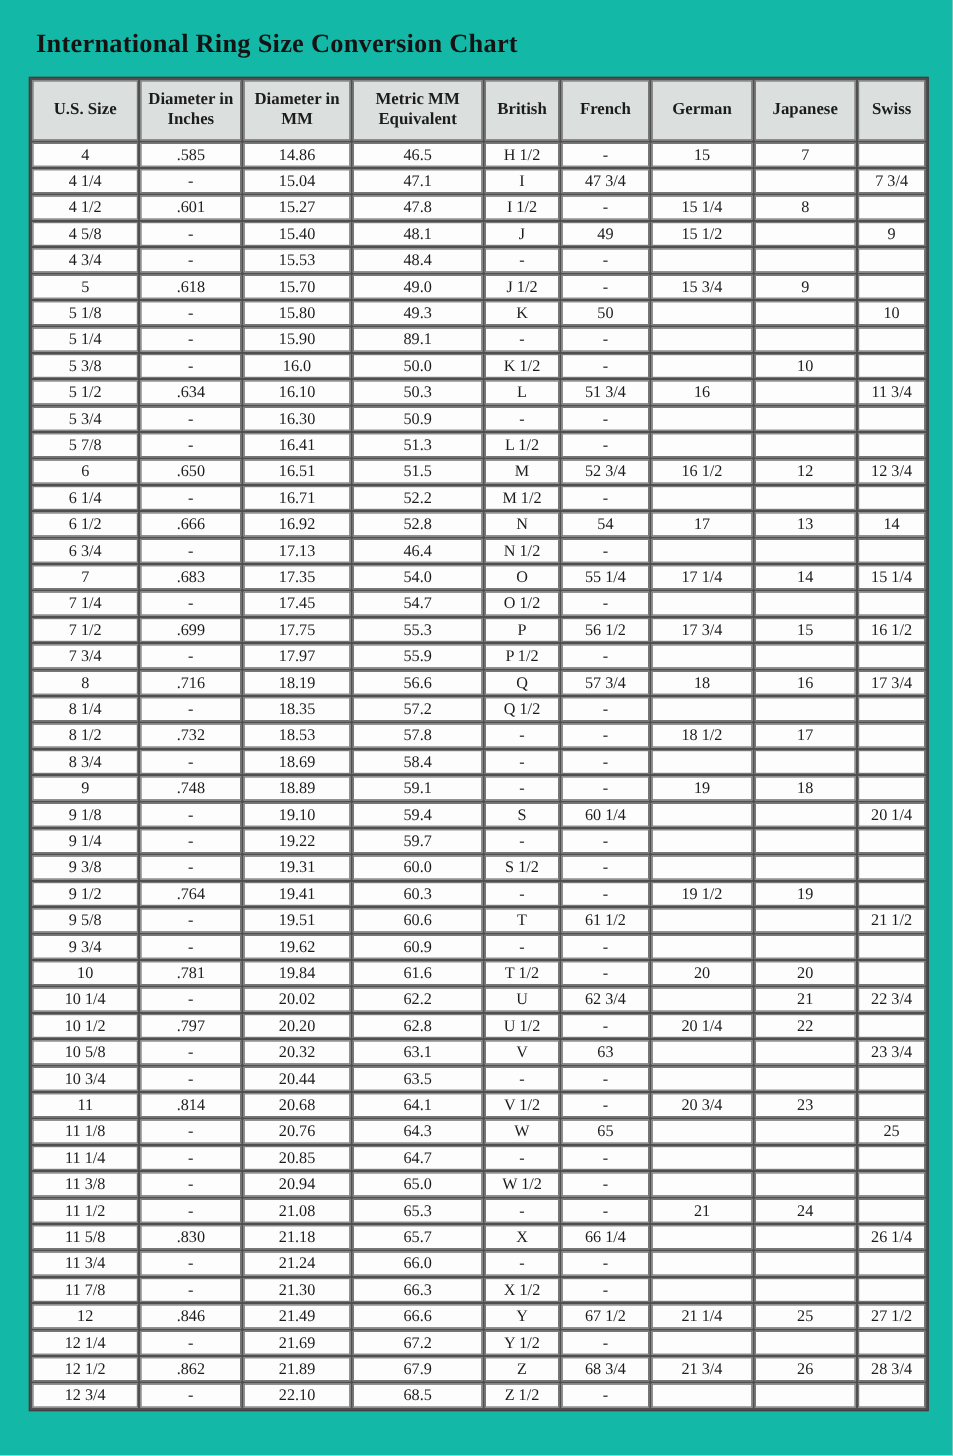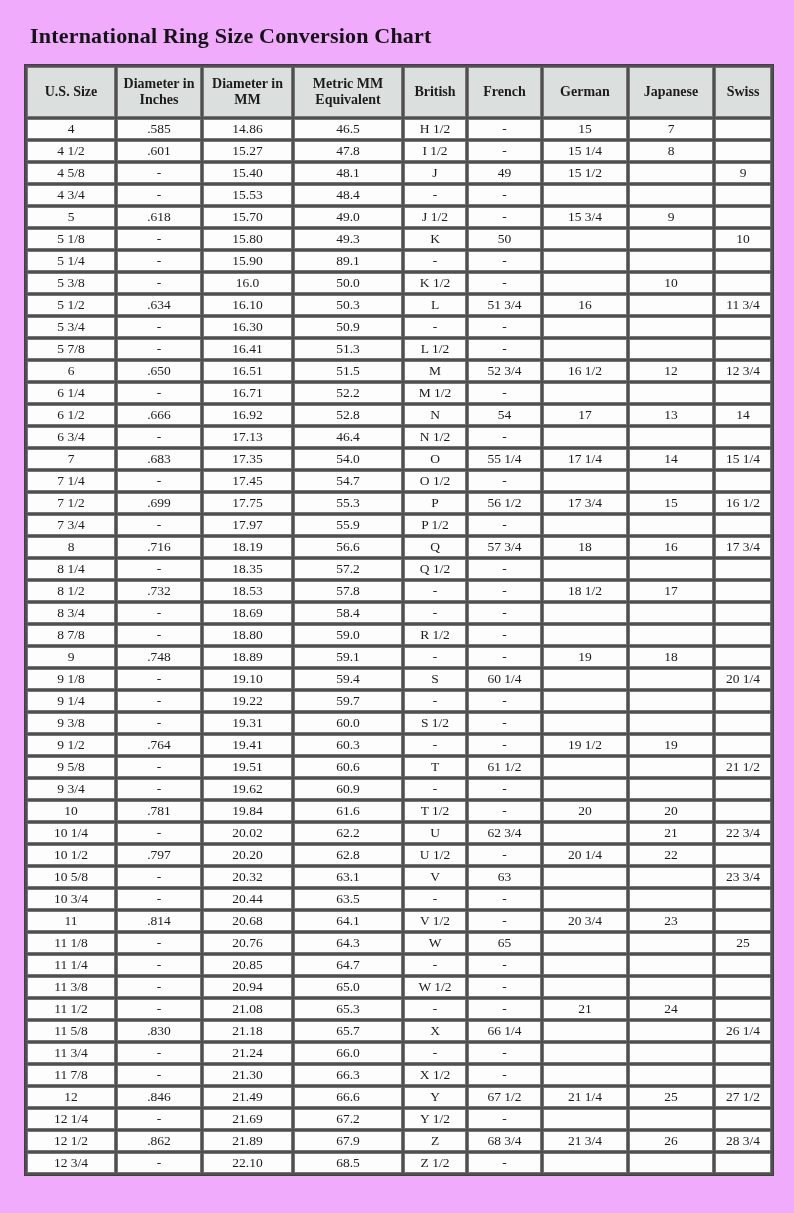--- a/index.html
+++ b/index.html
@@ -6,21 +6,21 @@
     margin: 0;
     padding: 0;
     background: #fbfbfb;
     font-family: "Liberation Serif", "DejaVu Serif", serif;
     color: #1c1c1c;
   }
   .page {
     width: 794px;
     height: 1213px;
     position: relative;
-    background: #f0abfc;
+    background: #14b8a6;
     overflow: hidden;
   }
   .page-title {
     position: absolute;
     left: 30px;
     top: 8px;
     font-size: 22px;
     font-weight: bold;
     letter-spacing: 0.2px;
     color: #141414;
@@ -105,20 +105,31 @@
           <td>.585</td>
           <td>14.86</td>
           <td>46.5</td>
           <td>H 1/2</td>
           <td>-</td>
           <td>15</td>
           <td>7</td>
           <td></td>
         </tr>
         <tr>
+          <td>4 1/4</td>
+          <td>-</td>
+          <td>15.04</td>
+          <td>47.1</td>
+          <td>I</td>
+          <td>47 3/4</td>
+          <td></td>
+          <td></td>
+          <td>7 3/4</td>
+        </tr>
+        <tr>
           <td>4 1/2</td>
           <td>.601</td>
           <td>15.27</td>
           <td>47.8</td>
           <td>I 1/2</td>
           <td>-</td>
           <td>15 1/4</td>
           <td>8</td>
           <td></td>
         </tr>
@@ -347,31 +358,20 @@
           <td>-</td>
           <td>18.69</td>
           <td>58.4</td>
           <td>-</td>
           <td>-</td>
           <td></td>
           <td></td>
           <td></td>
         </tr>
         <tr>
-          <td>8 7/8</td>
-          <td>-</td>
-          <td>18.80</td>
-          <td>59.0</td>
-          <td>R 1/2</td>
-          <td>-</td>
-          <td></td>
-          <td></td>
-          <td></td>
-        </tr>
-        <tr>
           <td>9</td>
           <td>.748</td>
           <td>18.89</td>
           <td>59.1</td>
           <td>-</td>
           <td>-</td>
           <td>19</td>
           <td>18</td>
           <td></td>
         </tr>

